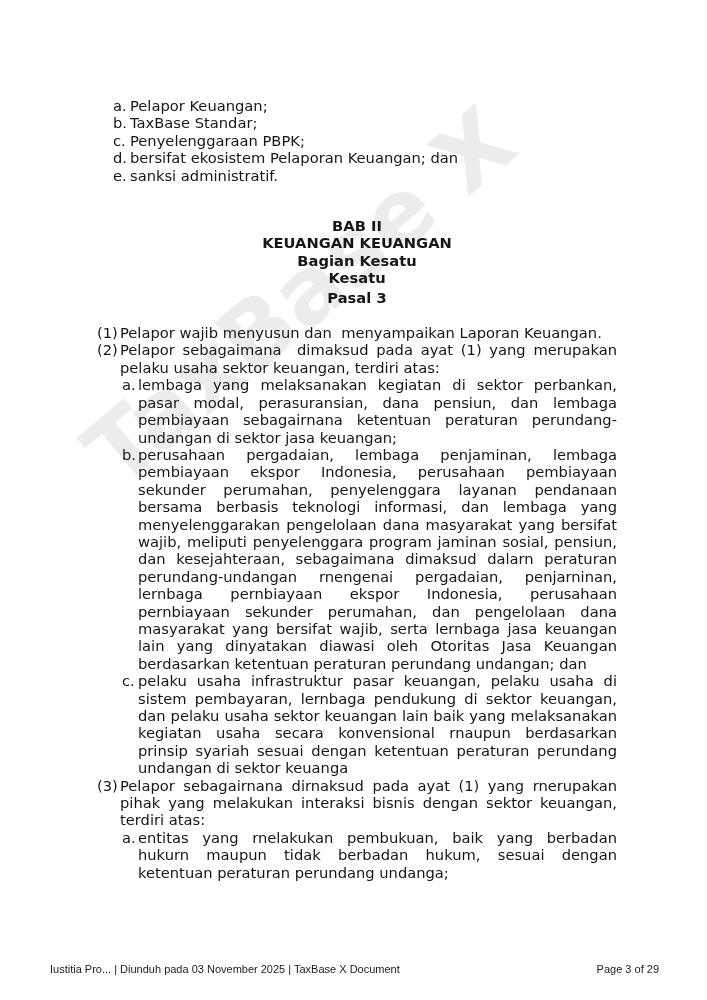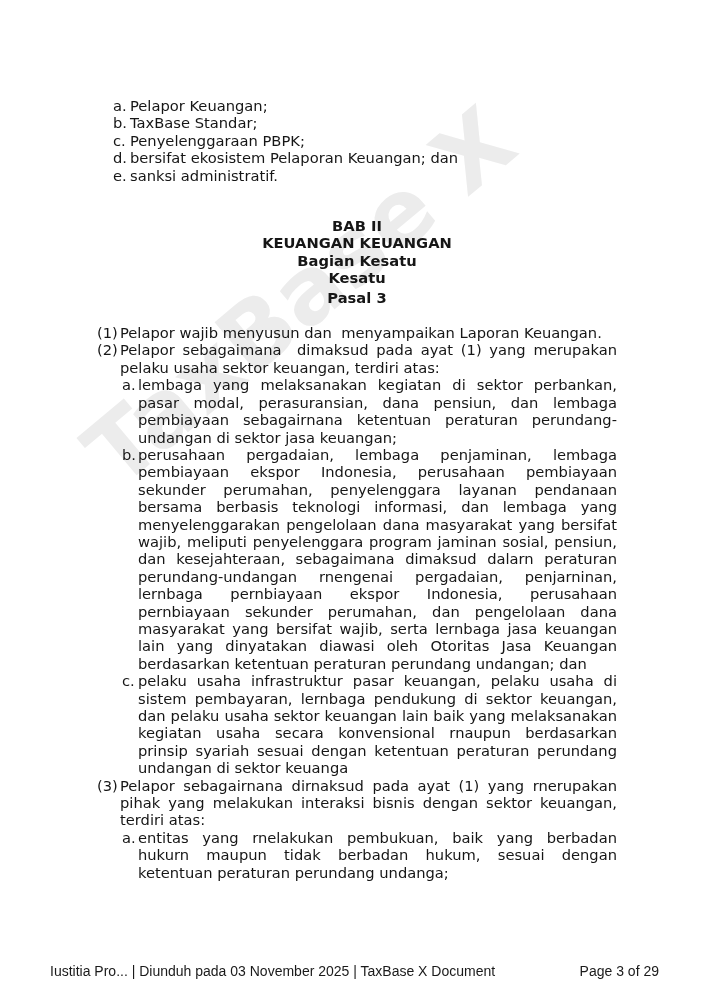--- a/index.html
+++ b/index.html
@@ -48,21 +48,21 @@
   .subitems .marker { flex: 0 0 16px; }
   .footer {
     position: absolute;
     left: 50px;
     right: 48px;
     top: 963px;
     display: flex;
     justify-content: space-between;
     align-items: baseline;
     font-family: "Liberation Sans", sans-serif;
-    font-size: 14px;
+    font-size: 11px;
     color: #1a1a1a;
     z-index: 1;
   }
 </style>
 </head>
 <body>
 
 <div class="page">
 
   <div class="watermark">TaxBase X</div>

